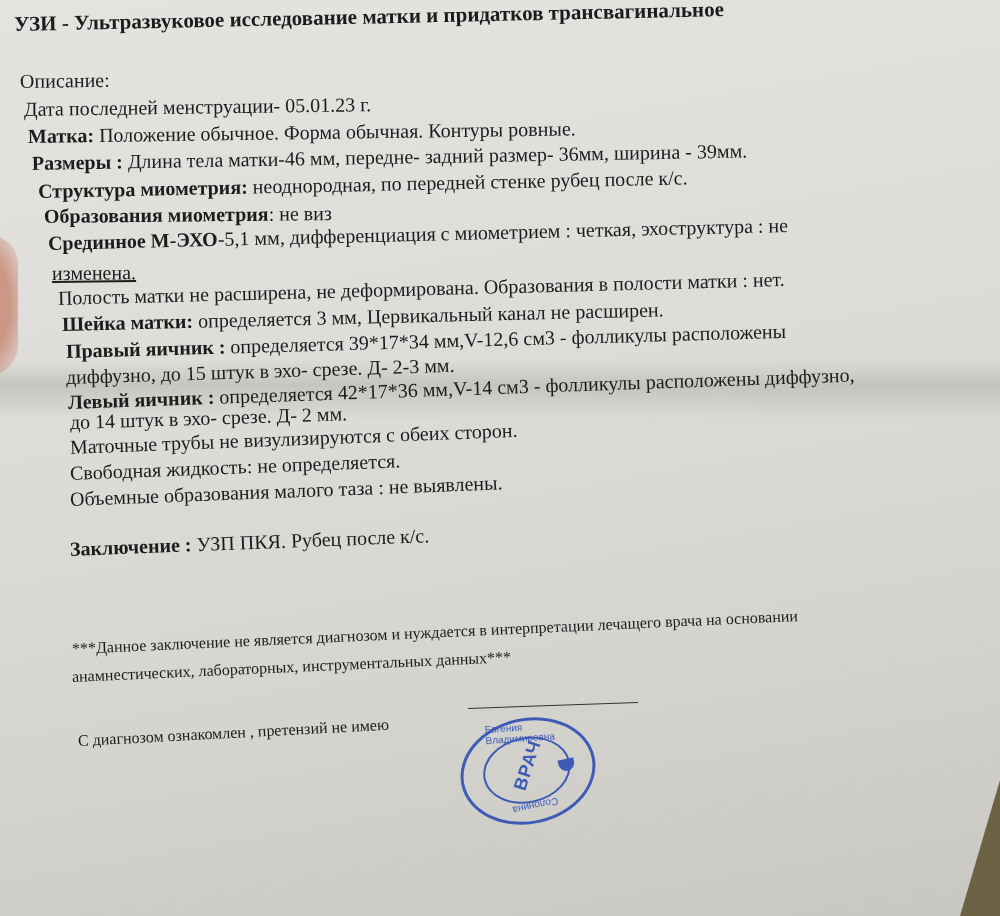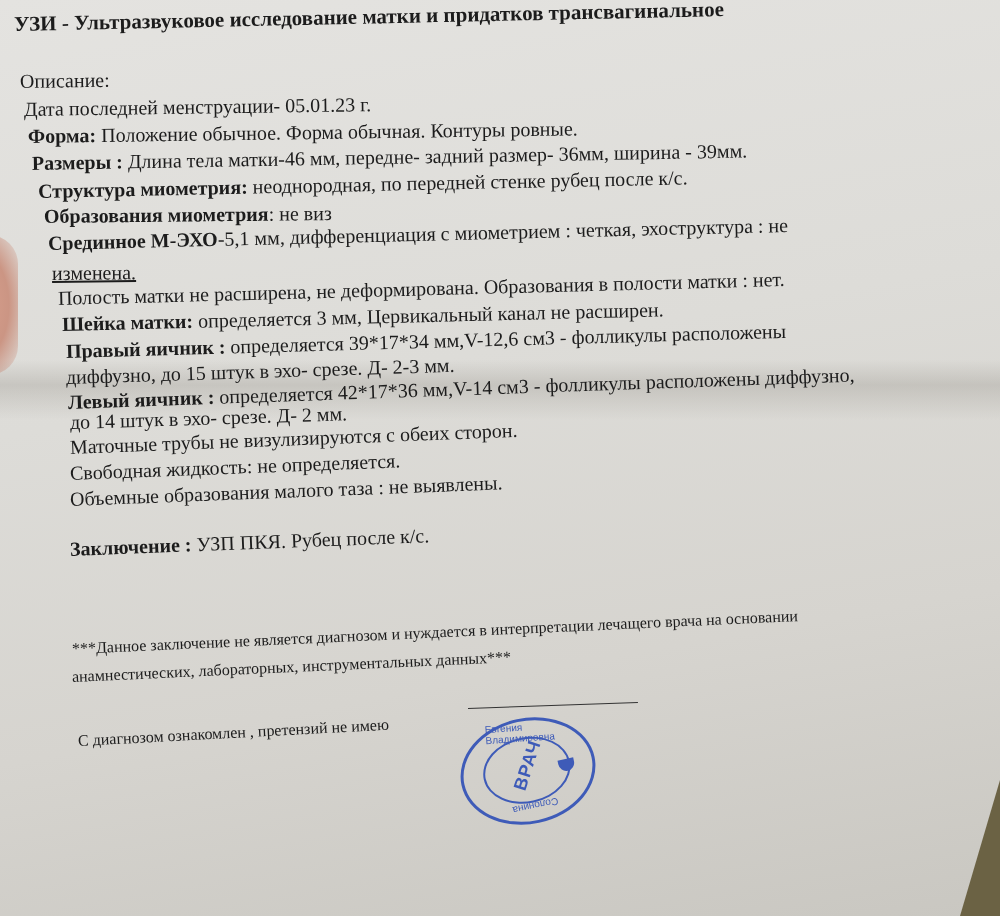--- a/index.html
+++ b/index.html
@@ -63,21 +63,21 @@
 </head>
 <body>
 
 <div class="paper"></div>
 <div class="finger"></div>
 
 <div class="line title" style="left:14px;top:12px;transform:rotate(-1.2deg);">УЗИ - Ультразвуковое исследование матки и придатков трансвагинальное</div>
 <div class="line body" style="left:20px;top:70px;transform:rotate(-0.8deg);">Описание:</div>
 
 <div class="line body" style="left:24px;top:98px;transform:rotate(-0.8deg);"><span>Дата последней менструации- 05.01.23 г.</span></div>
-<div class="line body" style="left:28px;top:125px;transform:rotate(-0.8deg);"><span class="b">Форма:</span><span> Положение обычное. Форма обычная. Контуры ровные.</span></div>
+<div class="line body" style="left:28px;top:125px;transform:rotate(-0.8deg);"><span class="b">Матка:</span><span> Положение обычное. Форма обычная. Контуры ровные.</span></div>
 <div class="line body" style="left:32px;top:152px;transform:rotate(-1deg);"><span class="b">Размеры :</span><span> Длина тела матки-46 мм, передне- задний размер- 36мм, ширина - 39мм.</span></div>
 <div class="line body" style="left:38px;top:180px;transform:rotate(-1.2deg);"><span class="b">Структура миометрия:</span><span> неоднородная, по передней стенке рубец после к/с.</span></div>
 <div class="line body" style="left:44px;top:205px;transform:rotate(-0.6deg);"><span class="b">Образования миометрия</span><span>: не виз</span></div>
 <div class="line body" style="left:48px;top:232px;transform:rotate(-1.4deg);"><span class="b">Срединное М-ЭХО</span><span>-5,1  мм, дифференциация с миометрием : четкая, эхоструктура : не</span></div>
 <div class="line body" style="left:52px;top:262px;transform:rotate(-0.6deg);text-decoration:underline;"><span>изменена.</span></div>
 <div class="line body" style="left:58px;top:287px;transform:rotate(-1.5deg);"><span>Полость матки не расширена, не деформирована. Образования в полости матки : нет.</span></div>
 <div class="line body" style="left:62px;top:313px;transform:rotate(-1.4deg);"><span class="b">Шейка матки:</span><span> определяется 3 мм, Цервикальный канал не расширен.</span></div>
 <div class="line body" style="left:66px;top:340px;transform:rotate(-1.6deg);"><span class="b">Правый яичник :</span><span> определяется 39*17*34 мм,V-12,6 см3 - фолликулы расположены</span></div>
 <div class="line body" style="left:66px;top:366px;transform:rotate(-1.8deg);"><span>диффузно, до 15 штук в эхо- срезе. Д- 2-3 мм.</span></div>
 <div class="line body" style="left:68px;top:391px;transform:rotate(-2deg);"><span class="b">Левый  яичник :</span><span> определяется 42*17*36 мм,V-14 см3 - фолликулы расположены диффузно,</span></div>

